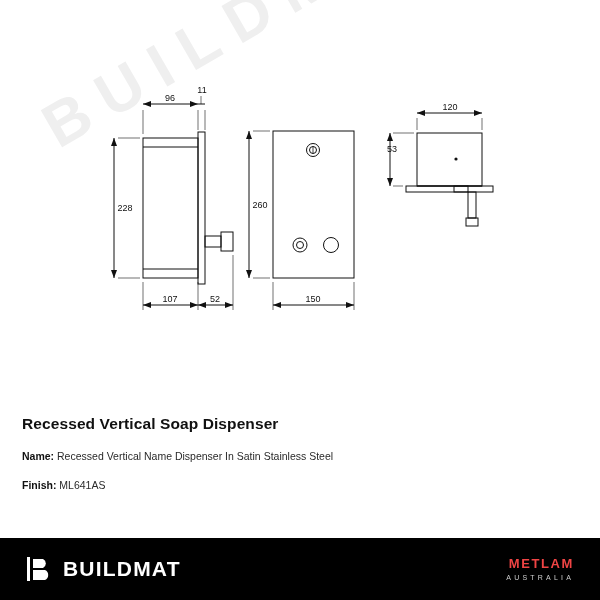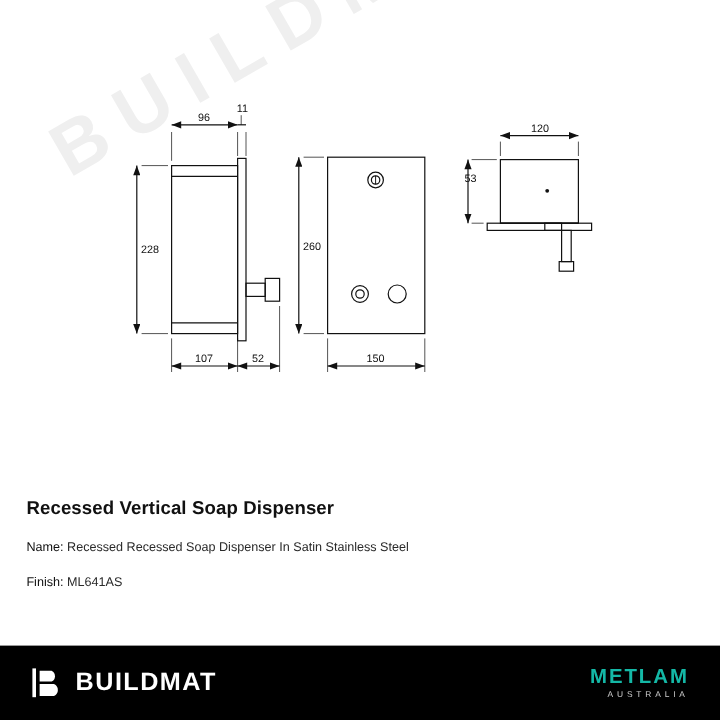--- a/index.html
+++ b/index.html
@@ -69,21 +69,21 @@
     margin: 0 0 17px 0;
     letter-spacing: 0.1px;
   }
   .spec-row {
     font-size: 10.5px;
     color: #2a2a2a;
     margin-bottom: 15px;
     line-height: 1.3;
   }
   .spec-label {
-    font-weight: normal;
+    font-weight: bold;
     color: #111111;
   }
 
   
   .footer {
     position: absolute;
     left: 0;
     bottom: 0;
     width: 600px;
     height: 62px;
@@ -108,22 +108,22 @@
     color: #ffffff;
     font-size: 21px;
     font-weight: bold;
     letter-spacing: 1.2px;
   }
   .brand-right {
     text-align: right;
     line-height: 1;
   }
   .metlam-name {
-    color: #14b8a6;
-    font-size: 17px;
+    color: #ef4444;
+    font-size: 13px;
     font-weight: bold;
     letter-spacing: 1.6px;
   }
   .metlam-sub {
     color: #cfcfcf;
     font-size: 7px;
     letter-spacing: 3.2px;
     margin-top: 4px;
   }
 </style>
@@ -231,21 +231,21 @@
         <text x="392" y="152">53</text>
       </g>
     </svg>
   </div>
 
   <div class="info">
     <h1 class="product-title">Recessed Vertical Soap Dispenser</h1>
 
     <div class="spec-row">
       <span class="spec-label">Name:</span>
-      <span>Recessed Recessed Soap Dispenser In Satin Stainless Steel</span>
+      <span>Recessed Vertical Name Dispenser In Satin Stainless Steel</span>
     </div>
 
     <div class="spec-row">
       <span class="spec-label">Finish:</span>
       <span>ML641AS</span>
     </div>
 
   </div>
 
   <div class="footer">

